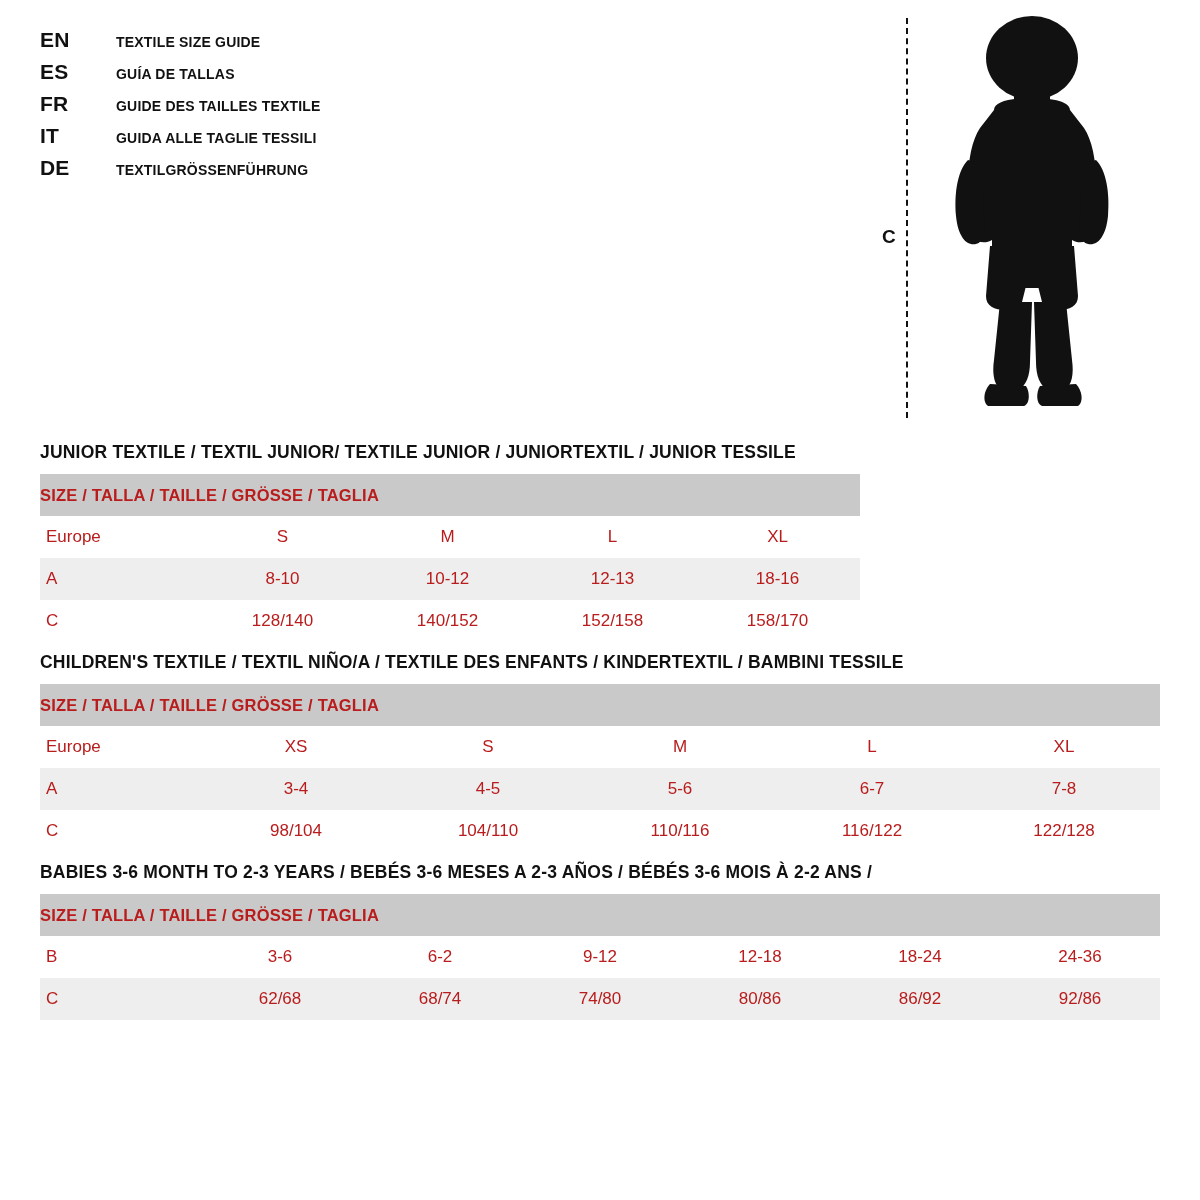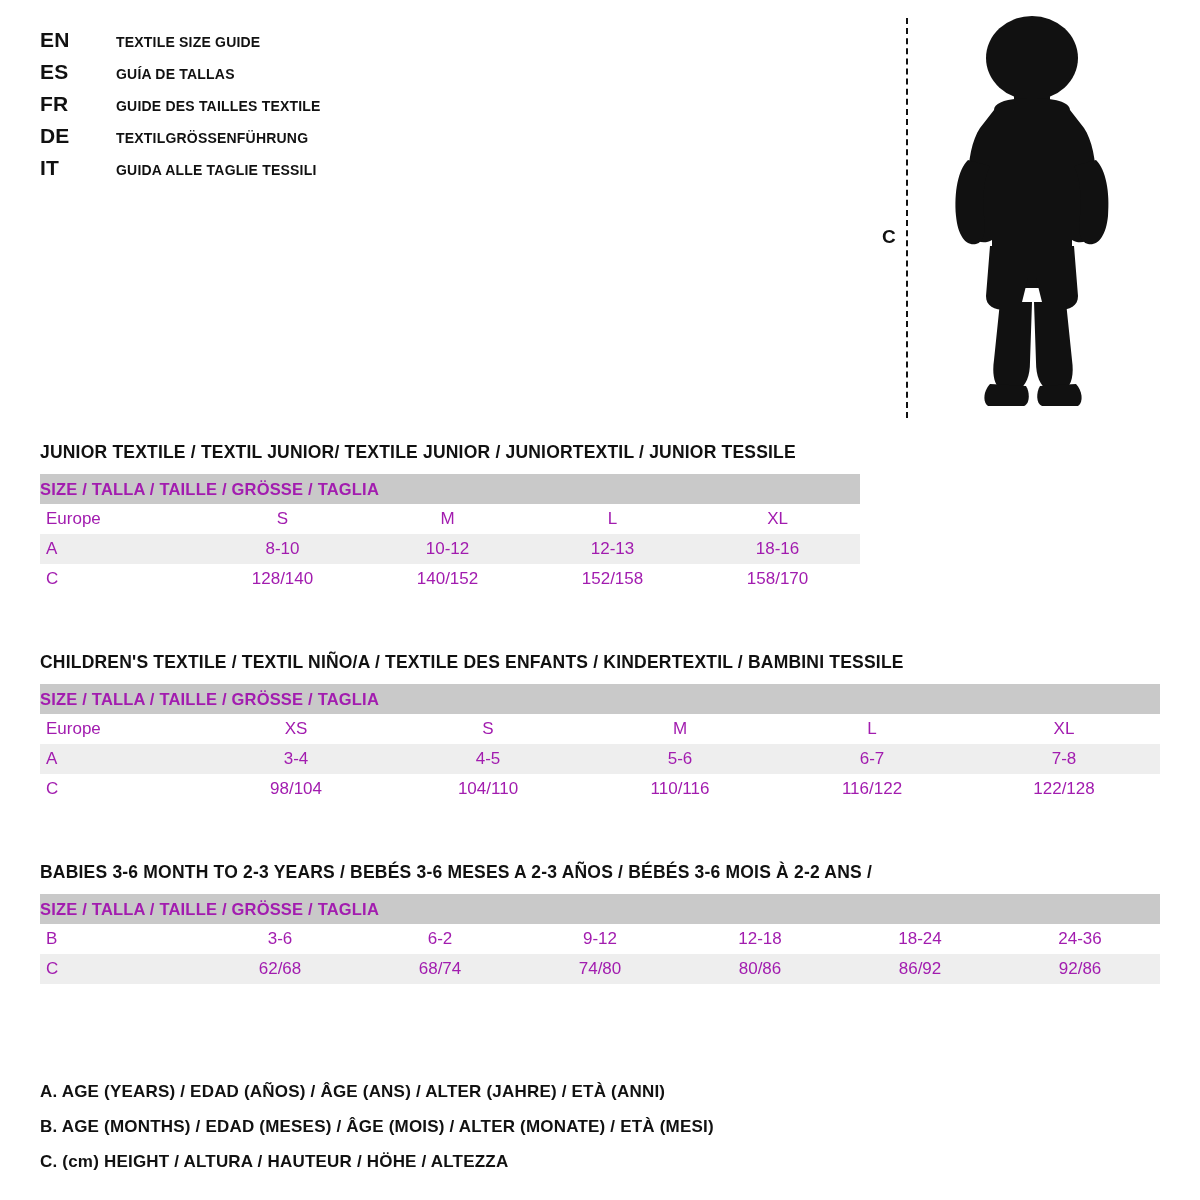--- a/index.html
+++ b/index.html
@@ -101,23 +101,23 @@
     margin-top: 4px;
   }
 
   table.size-table {
     border-collapse: collapse;
     table-layout: fixed;
     font-size: 17px;
   }
   table.size-table td {
     padding: 0;
-    height: 30px;
+    height: 42px;
     vertical-align: middle;
-    color: #a21caf;
+    color: #b91c1c;
   }
   .row-head td {
     background: #c9c9c9;
     font-weight: 700;
     font-size: 16.5px;
     letter-spacing: 0.2px;
     padding-left: 6px;
   }
   .row-light td { background: #ffffff; }
   .row-shade td { background: #eeeeee; }
@@ -161,26 +161,26 @@
     </div>
     <div class="lang-row">
       <div class="lang-code">ES</div>
       <div class="lang-text">GUÍA DE TALLAS</div>
     </div>
     <div class="lang-row">
       <div class="lang-code">FR</div>
       <div class="lang-text">GUIDE DES TAILLES TEXTILE</div>
     </div>
     <div class="lang-row">
+      <div class="lang-code">IT</div>
+      <div class="lang-text">GUIDA ALLE TAGLIE TESSILI</div>
+    </div>
+    <div class="lang-row">
       <div class="lang-code">DE</div>
       <div class="lang-text">TEXTILGRÖSSENFÜHRUNG</div>
-    </div>
-    <div class="lang-row">
-      <div class="lang-code">IT</div>
-      <div class="lang-text">GUIDA ALLE TAGLIE TESSILI</div>
     </div>
   </div>
 
   <div class="figure-area">
     <div class="dash-line"></div>
     <div class="c-label">C</div>
     <svg width="200" height="410" viewBox="0 0 200 410">
       <g fill="#111111">
 
         <ellipse cx="100" cy="48" rx="46" ry="42"></ellipse>
@@ -332,19 +332,14 @@
           <td class="cell-val">68/74</td>
           <td class="cell-val">74/80</td>
           <td class="cell-val">80/86</td>
           <td class="cell-val">86/92</td>
           <td class="cell-val">92/86</td>
         </tr>
       </tbody>
     </table>
   </div>
 
-  <div class="legend">
-    <div class="legend-line">A. AGE (YEARS) / EDAD (AÑOS) / ÂGE (ANS) / ALTER (JAHRE) / ETÀ (ANNI)</div>
-    <div class="legend-line">B. AGE (MONTHS) / EDAD (MESES) / ÂGE (MOIS) / ALTER (MONATE) / ETÀ (MESI)</div>
-    <div class="legend-line">C. (cm) HEIGHT / ALTURA / HAUTEUR / HÖHE / ALTEZZA</div>
-  </div>
 
 </div>
 
 </body></html>

